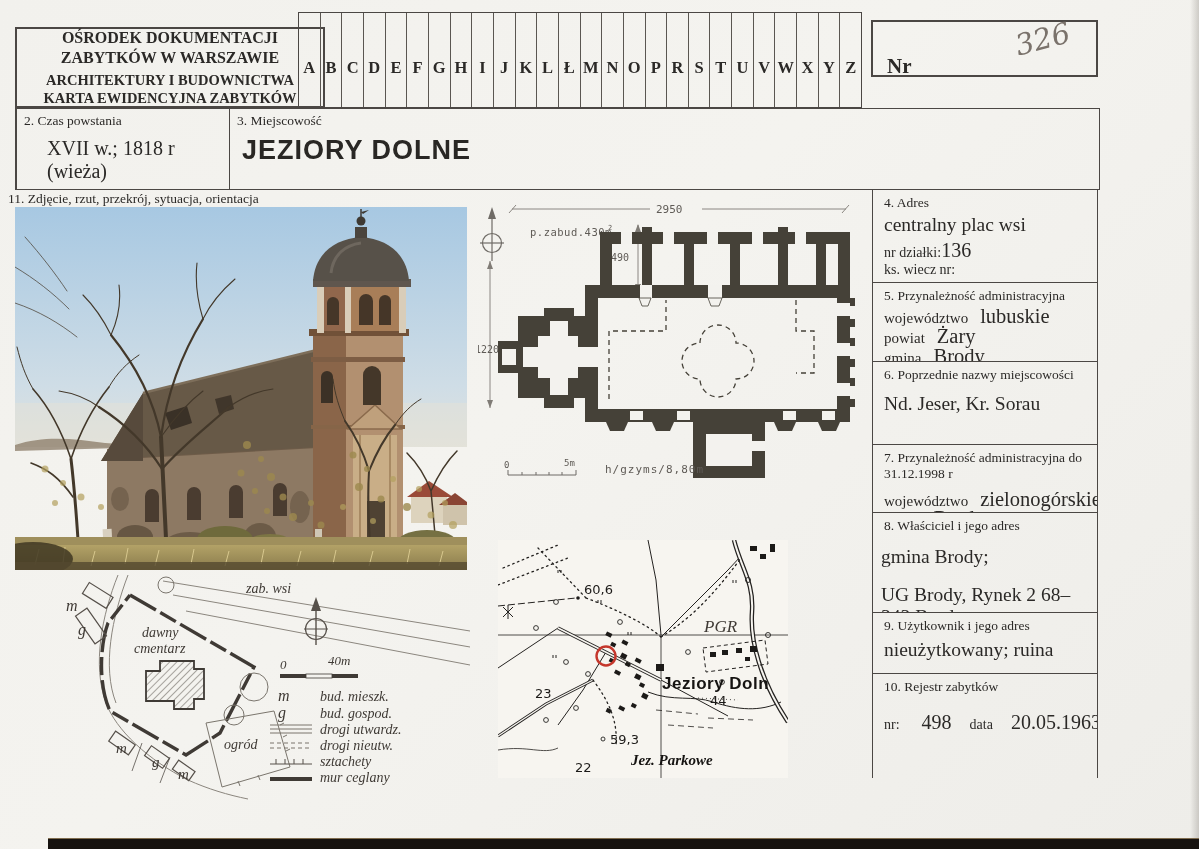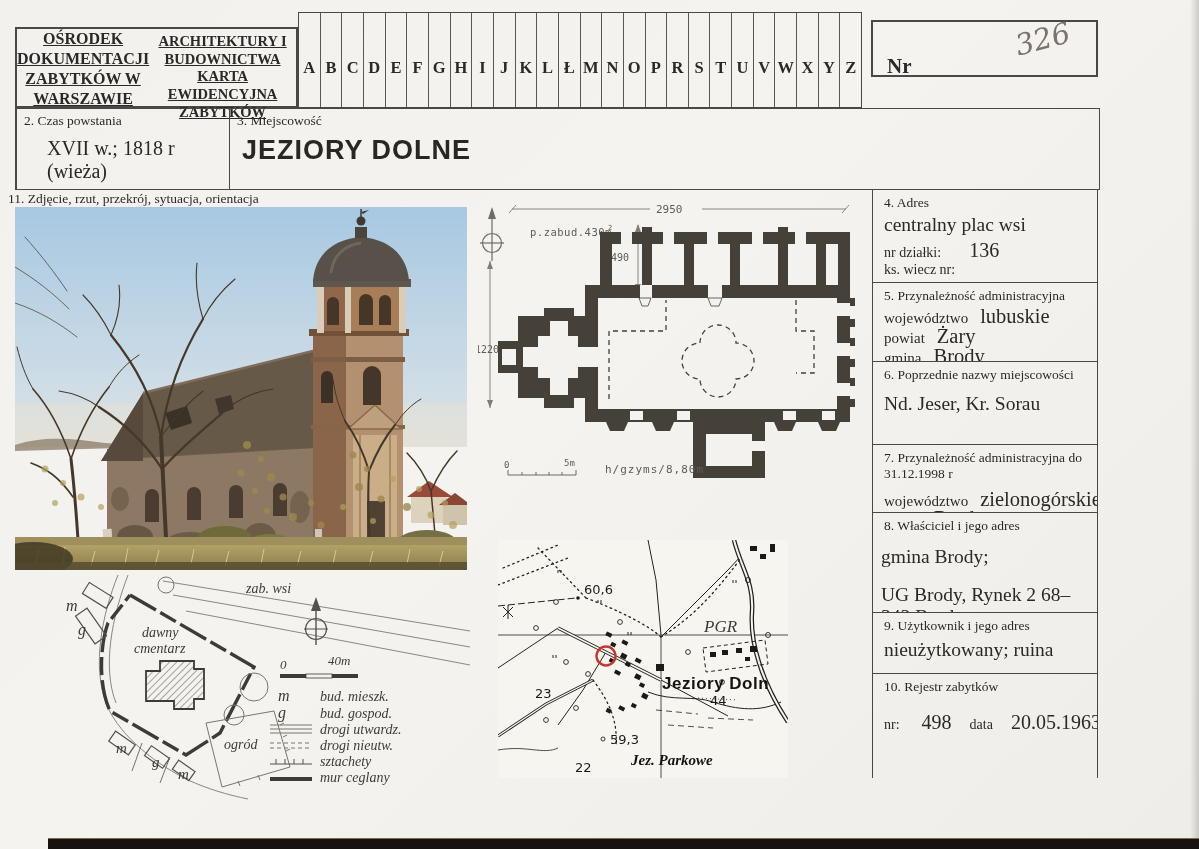--- a/index.html
+++ b/index.html
@@ -5,23 +5,23 @@
   html,body{margin:0;padding:0;background:#dcdad6;}
   .page{position:relative;width:1199px;height:849px;overflow:hidden;
         background:linear-gradient(135deg,#f2f1ed 0%,#f4f3ef 45%,#eeede9 100%);
         font-family:"Liberation Serif",serif;color:#2b2927;}
   .edge-right{position:absolute;right:0;top:0;width:9px;height:849px;
         background:linear-gradient(90deg,rgba(0,0,0,0),rgba(110,104,96,.28));}
   .bottom-bar{position:absolute;left:48px;right:0;top:838px;height:11px;
         background:#16120f;border-top:1px solid #806d4f;}
 
   
-  .hdr-left{position:absolute;left:15px;top:27px;width:283px;height:81px;
-        border:2px solid #4b4744;box-sizing:border-box;display:flex;flex-direction:row;
-        justify-content:center;text-align:center;text-decoration:underline;}
+  .hdr-left{position:absolute;left:15px;top:27px;width:310px;height:81px;
+        border:2px solid #4b4744;box-sizing:border-box;display:flex;flex-direction:column;
+        justify-content:center;text-align:center;}
   .org-line{font-weight:bold;font-size:16px;line-height:1.25;}
   .ct-line{font-weight:bold;font-size:14.5px;line-height:1.22;}
   .ct-block{margin-top:4px;}
   .alphabet{position:absolute;left:298px;top:12px;width:564px;height:96px;
         border:1.5px solid #4b4744;box-sizing:border-box;display:flex;}
   .alpha-cell{flex:1;border-left:1.2px solid #5a5651;display:flex;align-items:center;
         justify-content:center;font-weight:bold;font-size:16.5px;padding-top:15px;box-sizing:border-box;}
   .alpha-cell:first-child{border-left:none;}
   .nr-box{position:absolute;left:871px;top:20px;width:227px;height:57px;
         border:2px solid #4b4744;box-sizing:border-box;}
@@ -52,21 +52,21 @@
   .rsec{position:relative;border-bottom:1.6px solid #4b4744;box-sizing:border-box;
         padding:5px 8px 0 11px;overflow:hidden;}
   .rsec.last{border-bottom:none;}
   .rlabel{font-size:13.5px;}
   .rvalue{font-size:19.5px;margin-top:3px;}
   .krow{display:flex;align-items:baseline;margin-top:2px;}
   .krow .k{font-size:15px;}
   .krow .v{font-size:20.5px;margin-left:12px;}
   .plotrow{display:flex;align-items:baseline;margin-top:3px;}
   .plotrow .k{font-size:14px;}
-  .plotrow .v{font-size:20px;margin-left:28px;}
+  .plotrow .v{font-size:20px;}
   .kw{font-size:14px;margin-top:0px;}
   .regrow{display:flex;align-items:baseline;margin-top:16px;}
   .regrow .k{font-size:14px;}
   .regrow .v{font-size:20px;}
 
   svg text{user-select:none;}
   .t-tech{font-family:"DejaVu Sans Mono",monospace;fill:#5f5b56;}
   .t-ital{font-family:"Liberation Serif",serif;font-style:italic;fill:#3f3a35;}
   .t-map{font-family:"DejaVu Sans",sans-serif;fill:#1c1a18;}
   .t-town{font-family:"Liberation Sans",sans-serif;font-weight:bold;fill:#161412;}

